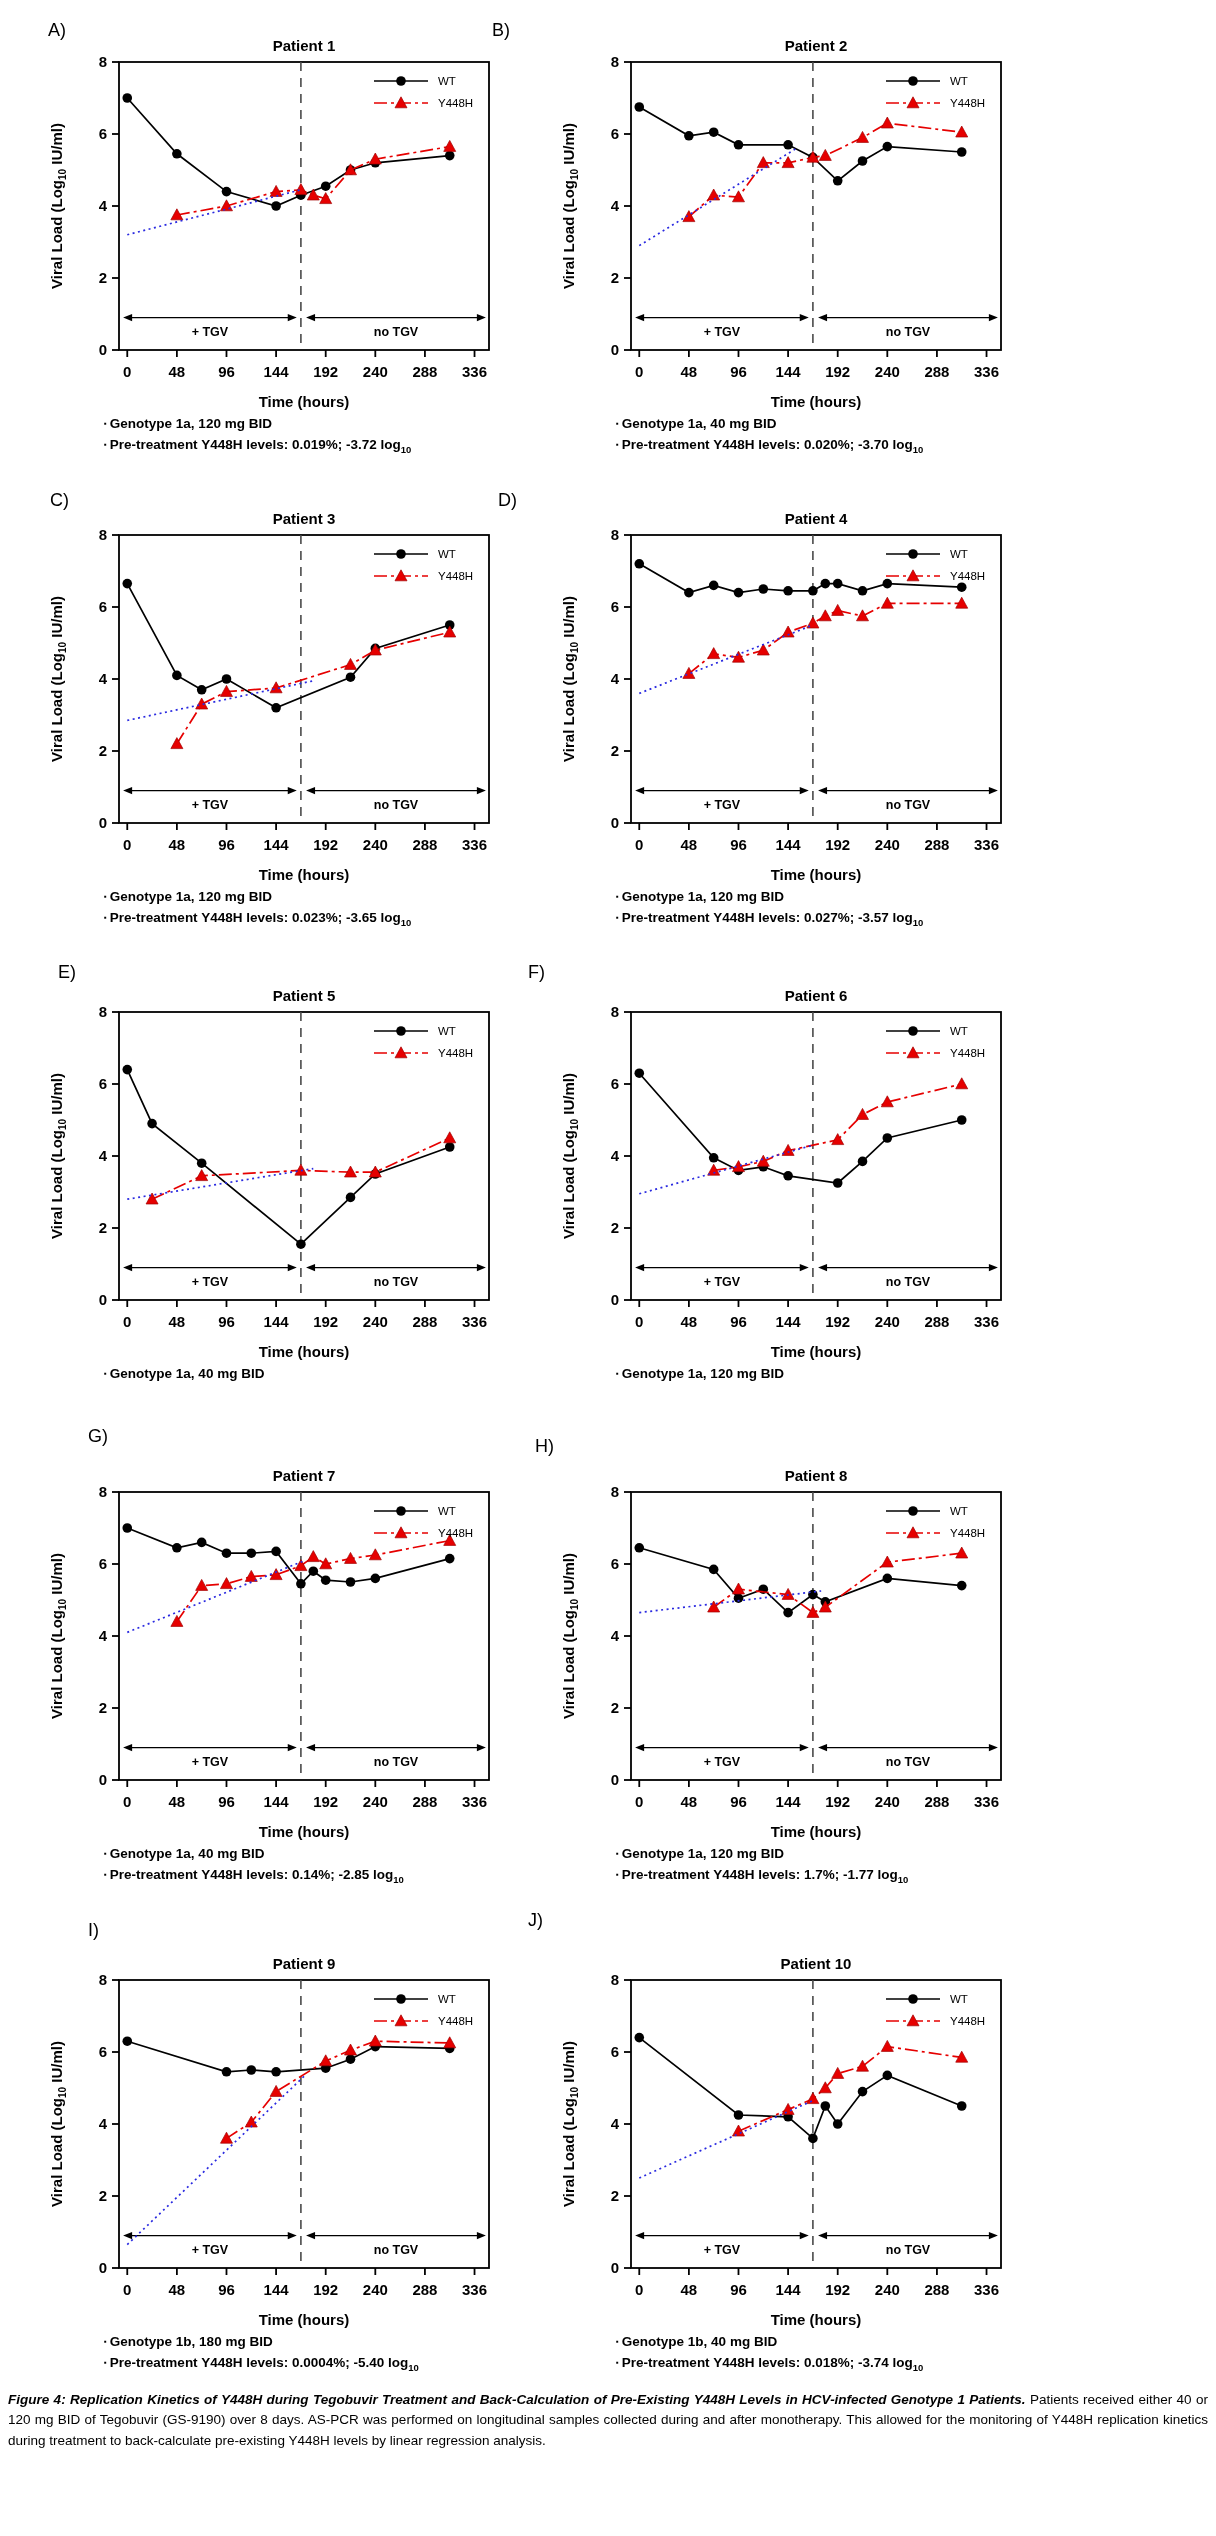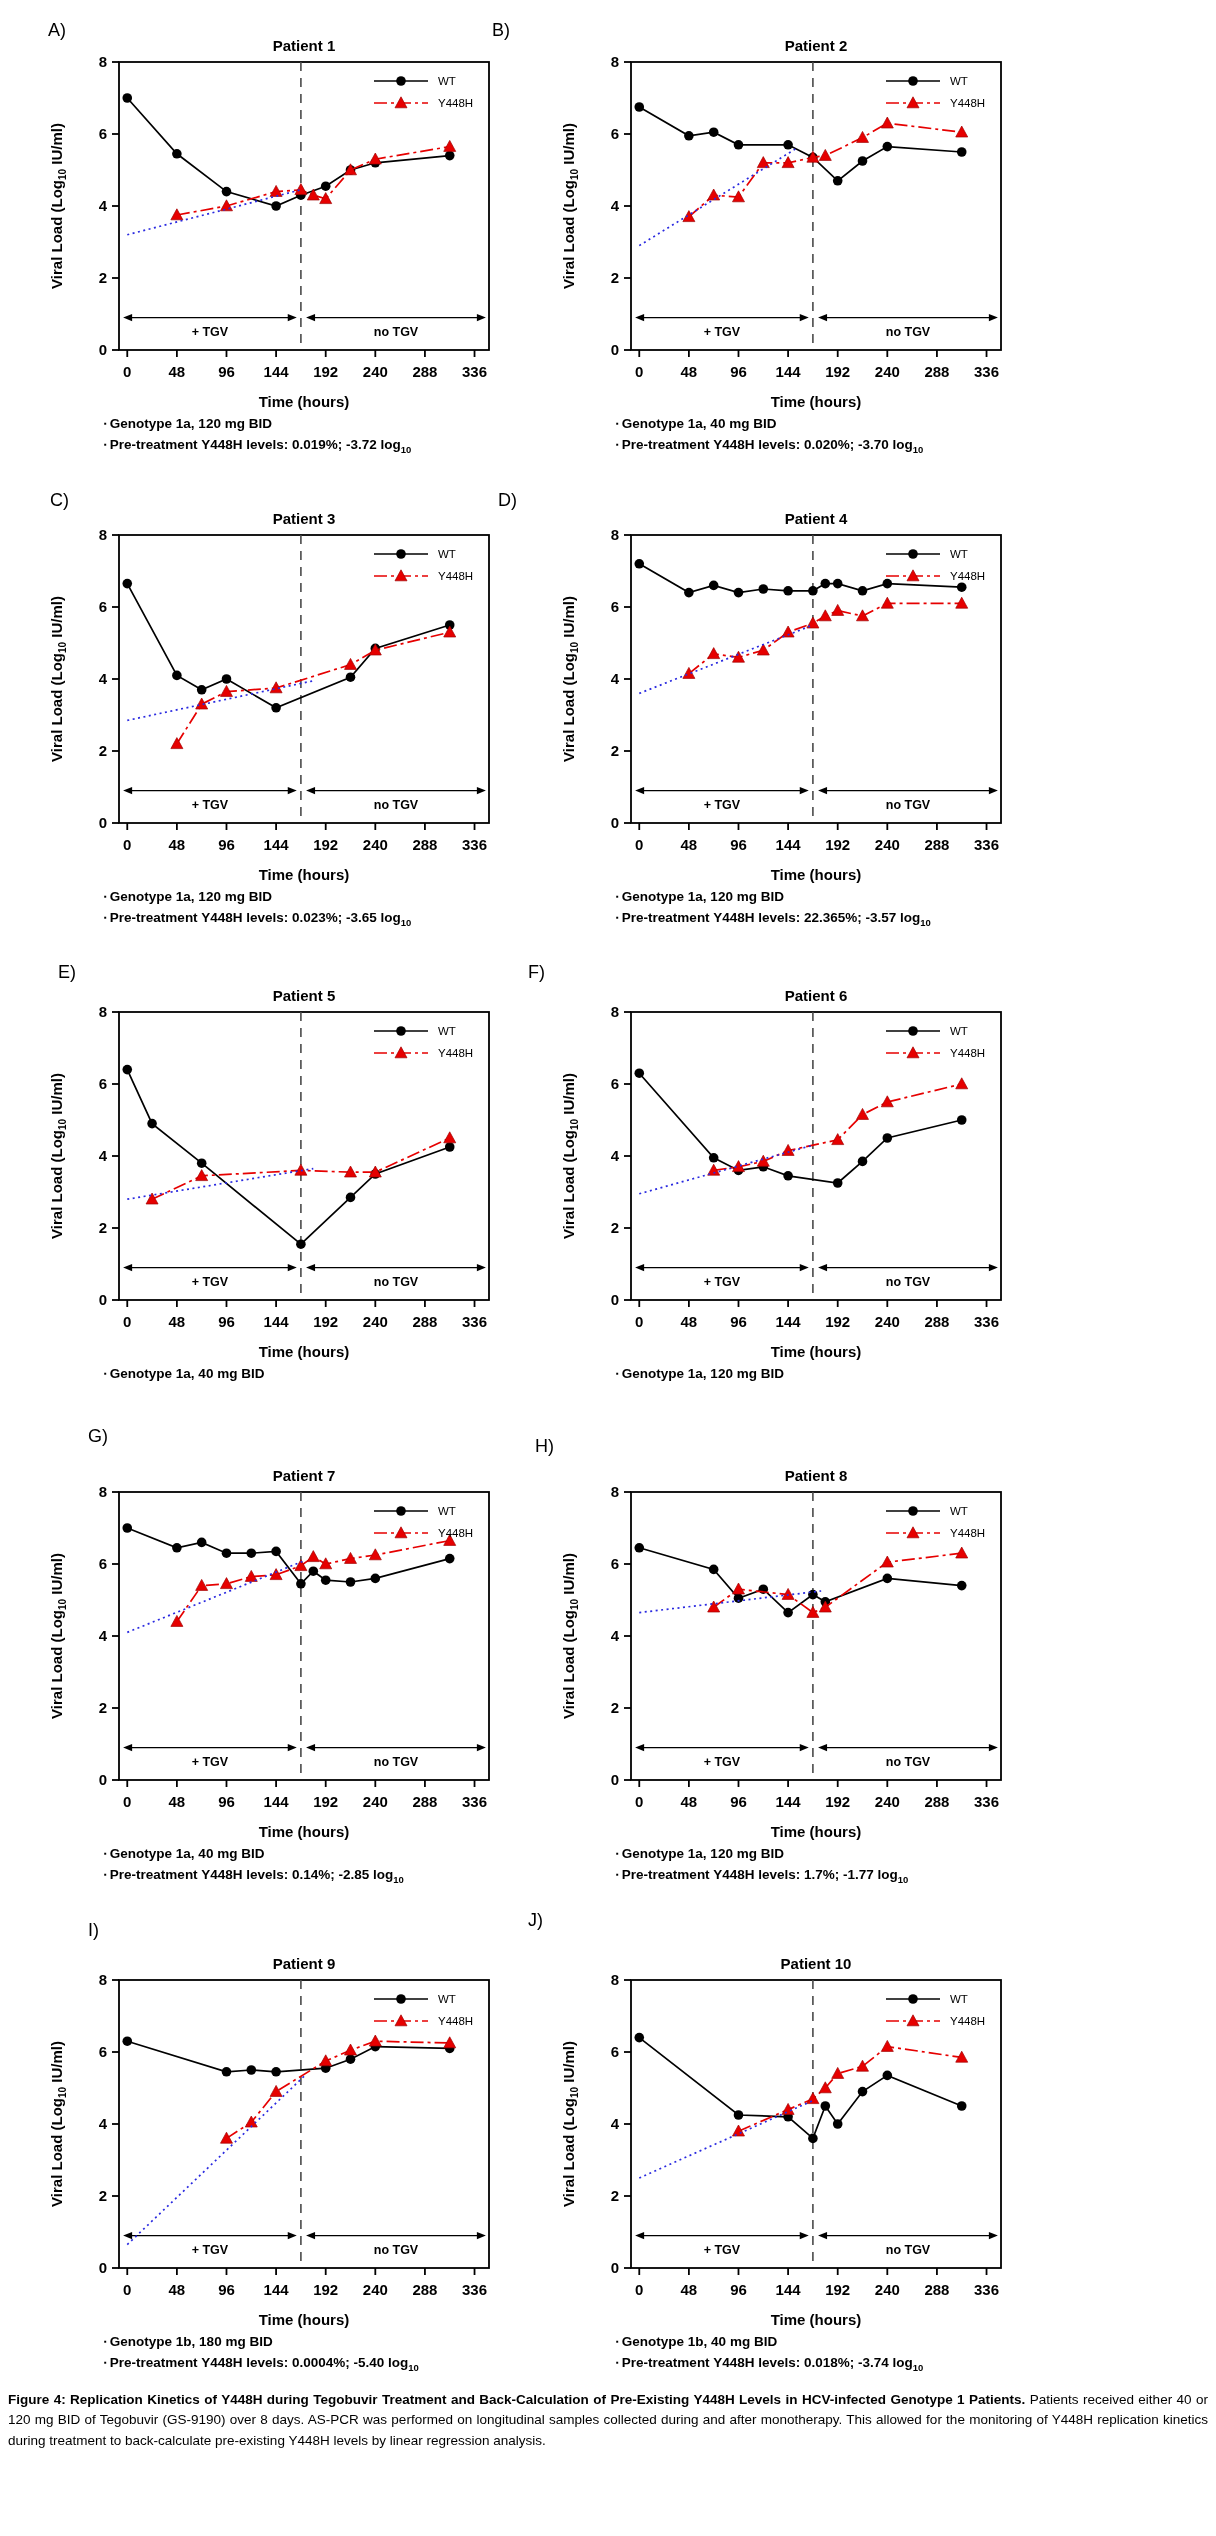--- a/index.html
+++ b/index.html
@@ -12,21 +12,21 @@
   .t-title{font-size:15px;font-weight:bold;}
   .t-tick{font-size:15px;font-weight:bold;}
   .t-axlab{font-size:15px;font-weight:bold;}
   .t-region{font-size:12.5px;font-weight:bold;}
   .t-legend{font-size:11.5px;}
   .anns{position:absolute;left:64px;top:398px;width:480px;}
   .ann{font-size:13.5px;font-weight:bold;line-height:21px;white-space:nowrap;}
   .ann .b{font-size:8px;vertical-align:2px;margin-right:3px;}
   .ann sub{font-size:9.5px;}
   .caption{position:absolute;left:8px;top:2390px;width:1200px;font-size:13.5px;line-height:1.5;text-align:justify;}
-  .cap-b{font-weight:bold;}
+  .cap-b{font-weight:bold;font-style:italic;}
 </style>
 </head>
 <body>
 
 <div class="page">
 
   <span class="plabel" style="left:48px;top:20px">A)</span>
   <span class="plabel" style="left:492px;top:20px">B)</span>
   <span class="plabel" style="left:50px;top:490px">C)</span>
   <span class="plabel" style="left:498px;top:490px">D)</span>
@@ -330,21 +330,21 @@
           <text x="16" y="191" text-anchor="middle" class="t-axlab" transform="rotate(-90 16 191)"><tspan>Viral Load (Log</tspan><tspan font-size="10" dy="4">10</tspan><tspan dy="-4"> IU/ml)</tspan></text>
           <line x1="328" y1="66" x2="382" y2="66" stroke="#000000" stroke-width="1.7"></line>
           <circle cx="355" cy="66" r="4.8" fill="#000000"></circle>
           <text x="392" y="70" class="t-legend">WT</text>
           <line x1="328" y1="88" x2="382" y2="88" stroke="#e60000" stroke-width="1.7" stroke-dasharray="13,4,3,4"></line>
           <polygon points="355,81.8 349,92.8 361,92.8" fill="#e60000" stroke="#a00000" stroke-width="0.7"></polygon>
           <text x="392" y="92" class="t-legend">Y448H</text>
         </svg></div>
     <div class="anns">
       <div class="ann"><span class="b">▪</span><span>Genotype 1a, 120 mg BID</span></div>
-      <div class="ann"><span class="b">▪</span><span>Pre-treatment Y448H levels: 22.365%;  -3.57 log</span><sub>10</sub></div>
+      <div class="ann"><span class="b">▪</span><span>Pre-treatment Y448H levels: 0.027%;  -3.57 log</span><sub>10</sub></div>
     </div>
   </div>
 
   <div class="panel" style="left:40px;top:965px">
     <div class="chart"><svg width="505" height="398" viewBox="0 0 505 398">
           <text x="258" y="36" text-anchor="middle" class="t-title">Patient 5</text>
           <rect x="73" y="47" width="370" height="288" fill="none" stroke="#000" stroke-width="1.8"></rect>
           <line x1="254.89944134078212" y1="47" x2="254.89944134078212" y2="335" stroke="#4a4a4a" stroke-width="1.6" stroke-dasharray="9,7"></line>
           <line x1="84.1340782122905" y1="302.6" x2="243.76536312849163" y2="302.6" stroke="#000" stroke-width="1.2"></line>
           <polygon points="77.1340782122905,302.6 86.1340782122905,299 86.1340782122905,306.20000000000005" fill="#000"></polygon>

